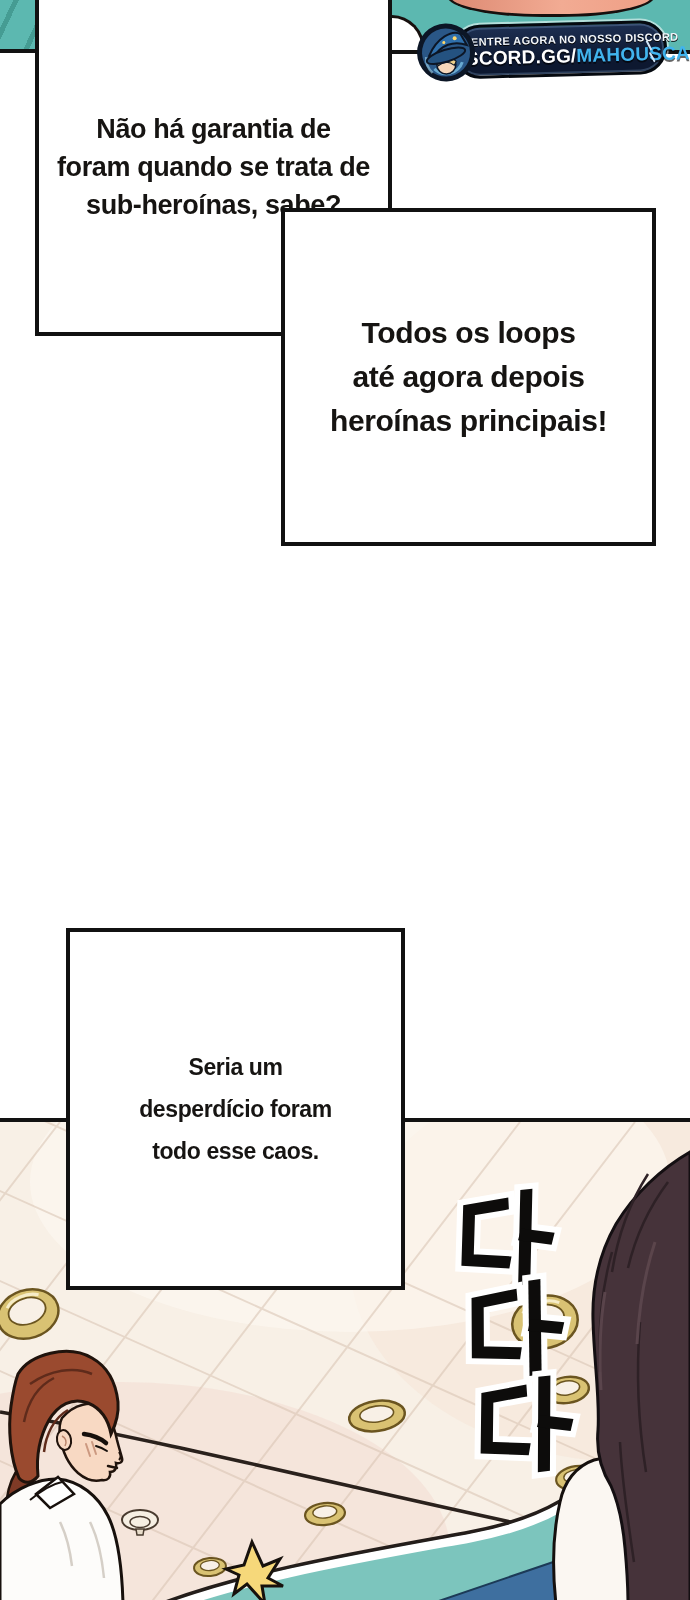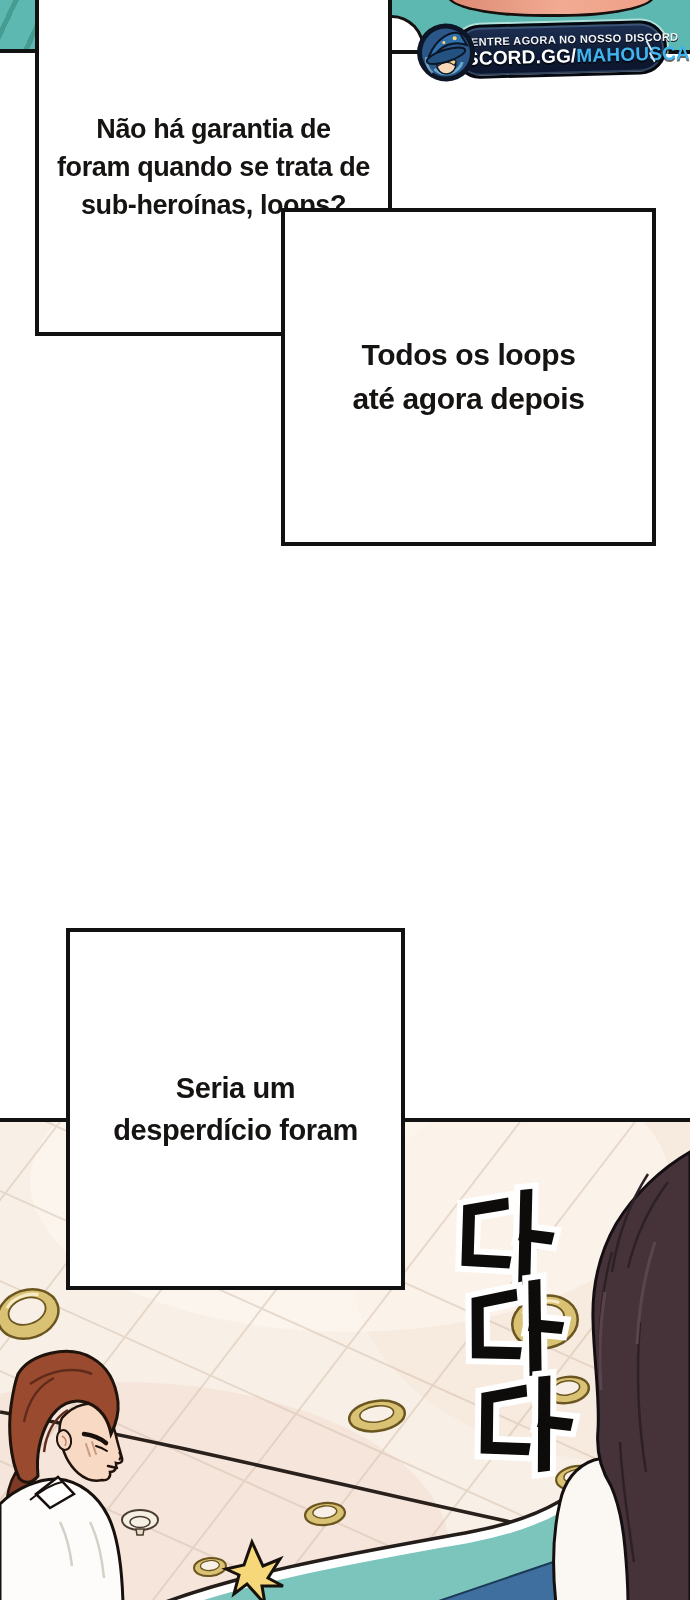--- a/index.html
+++ b/index.html
@@ -30,21 +30,21 @@
   .emblem{position:absolute;left:-4px;top:-2px;width:62px;height:62px;}
   .slashes{position:absolute;right:8px;top:14px;width:12px;height:28px;}
   
   .bubble{position:absolute;background:#ffffff;border:4px solid #111111;box-sizing:border-box;
     display:flex;flex-direction:column;justify-content:center;align-items:center;text-align:center;
     color:#161412;font-weight:700;letter-spacing:-0.4px;}
   .bubble div{white-space:nowrap;}
   .bubble1{left:35px;top:0;width:357px;height:336px;border-top:none;z-index:2;
     font-size:27px;line-height:38px;padding-top:2px;}
   .bubble2{left:281px;top:208px;width:375px;height:338px;z-index:3;font-size:30px;line-height:44px;align-items:center;}
-  .bubble3{left:66px;top:928px;width:339px;height:362px;z-index:4;font-size:29px;line-height:42px;}
+  .bubble3{left:66px;top:928px;width:339px;height:362px;z-index:4;font-size:23px;line-height:42px;}
   
   .scene{position:absolute;left:0;top:1118px;width:690px;height:482px;border-top:4px solid #121212;
     box-sizing:content-box;z-index:1;}
   .scene svg{display:block;}
 </style>
 </head>
 <body>
 
 <div class="page">
 
@@ -72,26 +72,27 @@
       <path d="M-17,3 C-9,-15 7,-23 15,-18 L21,-7 C8,-12 -5,-8 -13,5 Z" fill="#2f6fab" stroke="#0c1626" stroke-width="2"></path>
       <ellipse cx="-1" cy="3" rx="20" ry="6" transform="rotate(-16)" fill="#245280" stroke="#0c1626" stroke-width="2"></ellipse>
       <circle cx="9" cy="-14" r="2" fill="#ffd86b"></circle>
       <circle cx="-2" cy="-10" r="1.5" fill="#ffd86b"></circle>
     </svg>
   </div>
 
   <div class="bubble bubble1">
     <div>Não há garantia de</div>
     <div>foram quando se trata de</div>
-    <div>sub-heroínas, loops?</div>
+    <div>sub-heroínas, sabe?</div>
   </div>
 
   <div class="bubble bubble2">
     <div>Todos os loops</div>
     <div>até agora depois</div>
+    <div>heroínas principais!</div>
   </div>
 
   <div class="scene">
     <svg width="690" height="482" viewBox="0 0 690 482">
 
       <rect x="0" y="0" width="690" height="482" fill="#f8f0e6"></rect>
       <ellipse cx="120" cy="430" rx="330" ry="170" fill="#f2d8ce" opacity=".45"></ellipse>
       <ellipse cx="630" cy="140" rx="280" ry="200" fill="#f4e0d2" opacity=".4"></ellipse>
       <ellipse cx="350" cy="60" rx="320" ry="150" fill="#fdf9f2" opacity=".6"></ellipse>
 
@@ -232,15 +233,16 @@
         <g stroke="#0d0c0b" stroke-width="12" stroke-linecap="square">
             <use href="#daP"></use>
           </g>
       </g>
     </svg>
   </div>
 
   <div class="bubble bubble3">
     <div>Seria um</div>
     <div>desperdício foram</div>
+    <div>todo esse caos.</div>
   </div>
 
 </div>
 
 </body></html>

